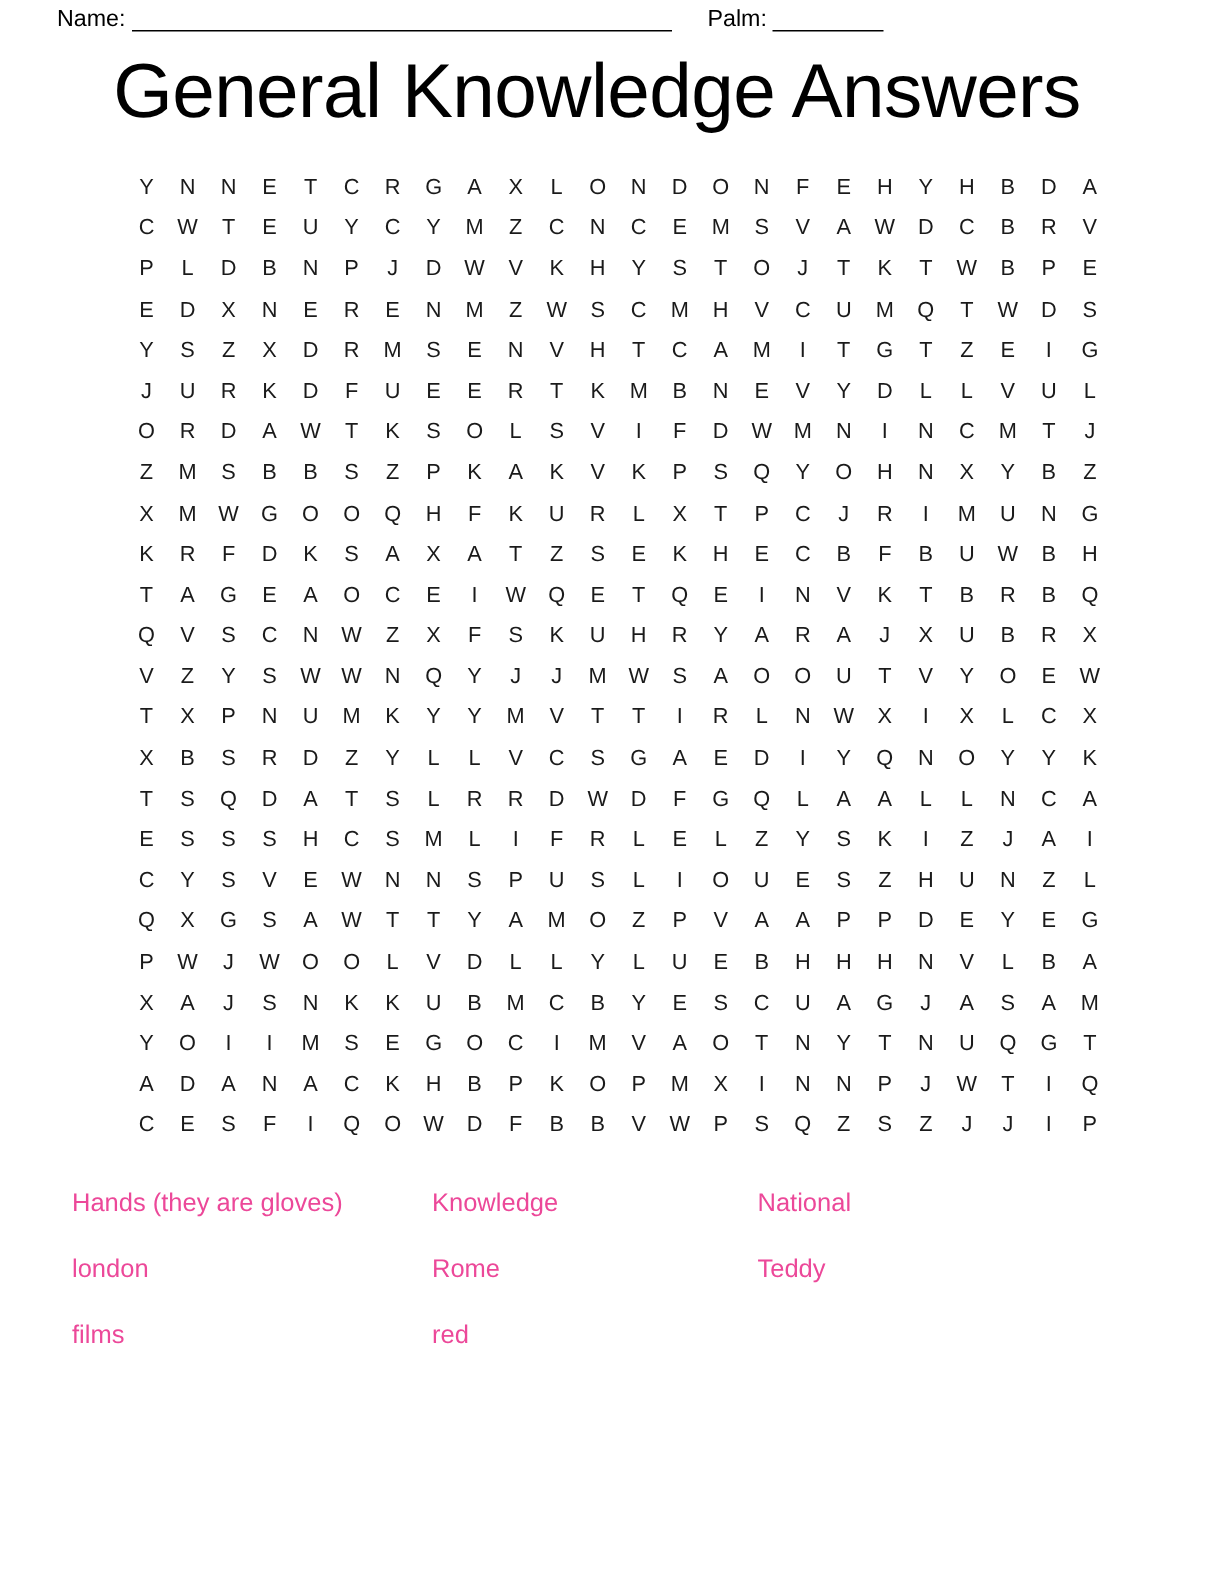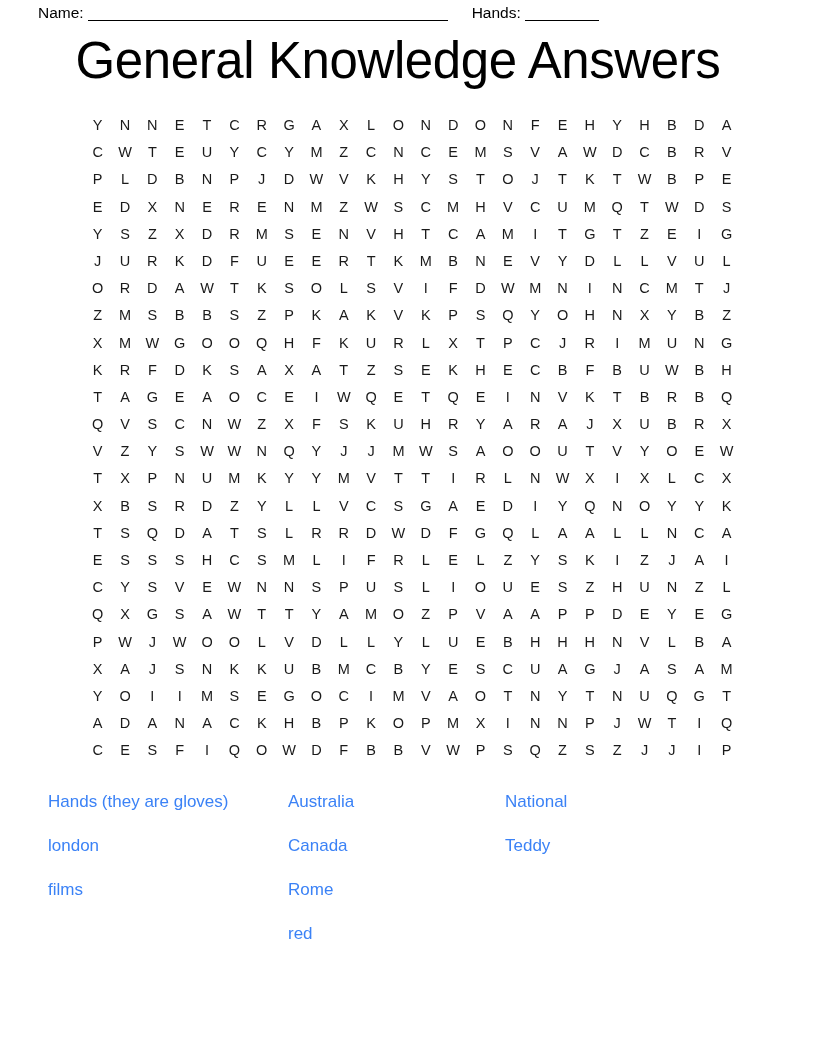--- a/index.html
+++ b/index.html
@@ -89,32 +89,32 @@
     top: 0;
   }
   .wl-col-0 { left: 48px;  width: 240px; }
   .wl-col-1 { left: 288px; width: 240px; }
   .wl-col-2 { left: 505px; width: 240px; }
   .wl-item {
     font-size: 17px;
     line-height: 44px;
     height: 44px;
     white-space: nowrap;
-    color: #3b82f6;
+    color: #ec4899;
   }
   .wl-item.empty { visibility: hidden; }
 </style>
 </head>
 <body>
 
 <div class="header-line">
   <span class="hdr-label">Name:</span>
   <span class="hdr-rule name-rule"></span>
   <span class="hdr-gap"></span>
-  <span class="hdr-label">Hands:</span>
+  <span class="hdr-label">Palm:</span>
   <span class="hdr-rule date-rule"></span>
 </div>
 
 <div class="puzzle-title">General Knowledge Answers</div>
 
 <div id="grid">
     <div class="cell">Y</div>
     <div class="cell">N</div>
     <div class="cell">N</div>
     <div class="cell">E</div>
@@ -692,22 +692,21 @@
     <div class="cell">P</div>
   </div>
 
 <div id="wordlist">
     <div class="wl-col wl-col-0">
       <div class="wl-item">Hands (they are gloves)</div>
       <div class="wl-item">london</div>
       <div class="wl-item">films</div>
     </div>
     <div class="wl-col wl-col-1">
-      <div class="wl-item">Australia</div>
-      <div class="wl-item">Canada</div>
+      <div class="wl-item">Knowledge</div>
       <div class="wl-item">Rome</div>
       <div class="wl-item">red</div>
     </div>
     <div class="wl-col wl-col-2">
       <div class="wl-item">National</div>
       <div class="wl-item">Teddy</div>
       <div class="wl-item empty"></div>
     </div>
   </div>
 

